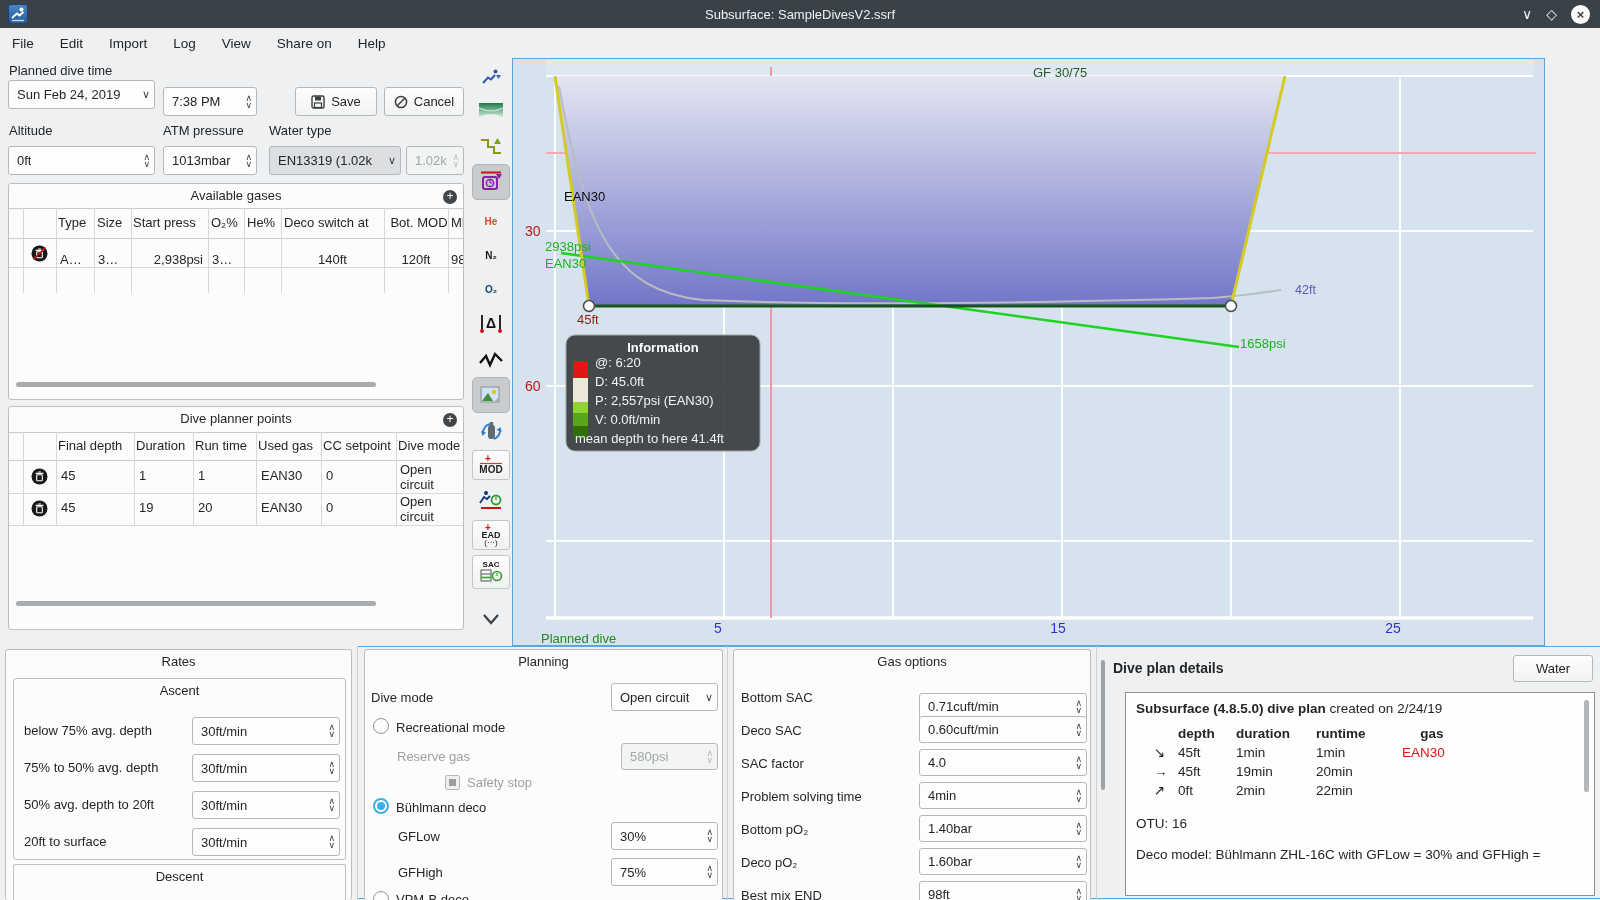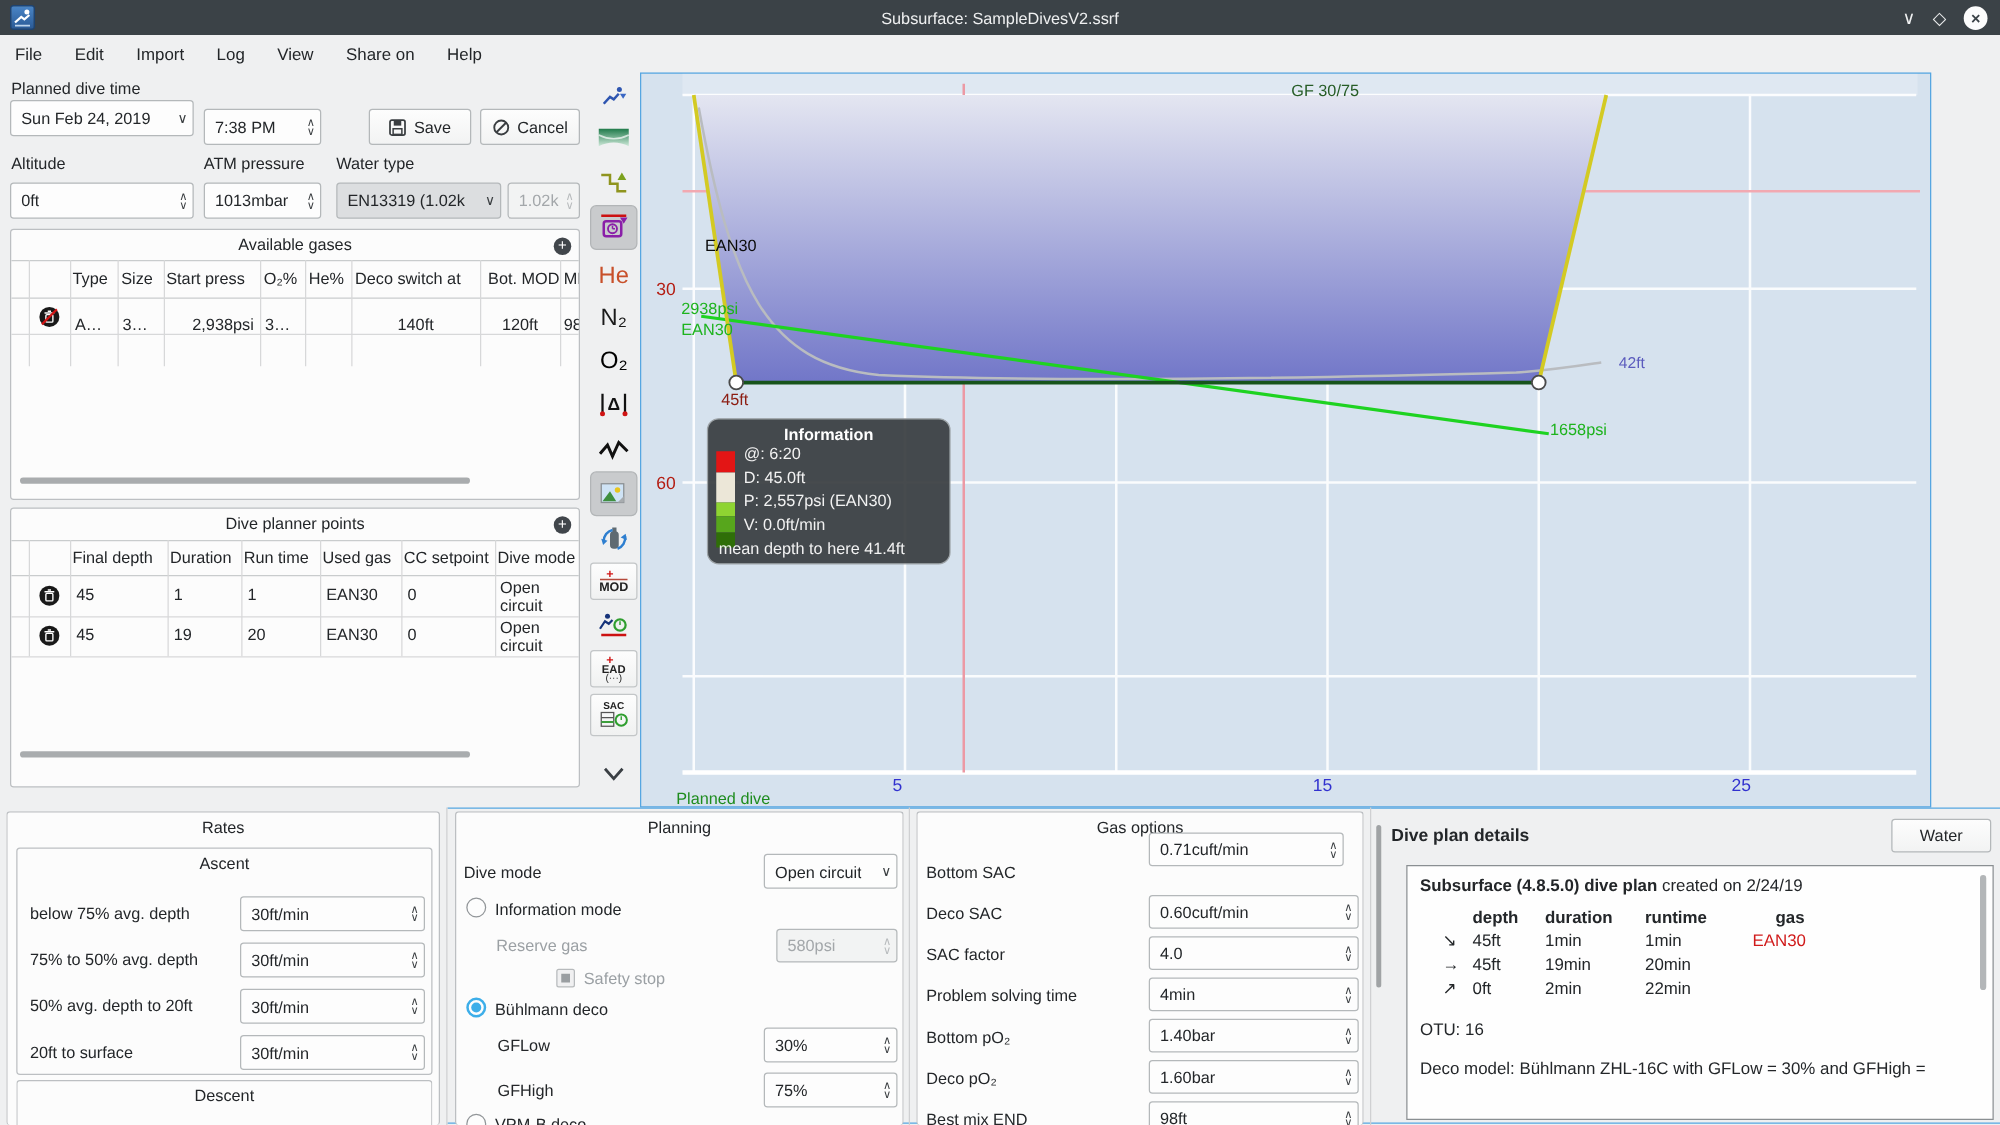--- a/index.html
+++ b/index.html
@@ -55,21 +55,21 @@
   .radio.on{border:2px solid #3daee9}
   .radio.on::after{content:"";position:absolute;left:2px;top:2px;width:8px;height:8px;border-radius:50%;background:#3daee9}
   .checkbox{width:15px;height:15px;border:1px solid #b7babc;background:#f0f0f1;border-radius:2px;position:absolute}
   .checkbox::after{content:"";position:absolute;left:3px;top:3px;width:7px;height:7px;background:#9a9ea1}
 
   
   .tool{position:absolute;left:472px;width:38px;height:30px;display:flex;align-items:center;justify-content:center;
         background:linear-gradient(#fdfdfd,#f0f1f1);border:1px solid #c3c6c8;border-radius:3px}
   .tool.flat{background:transparent;border:none}
   .tool.sel{background:#c9cbcd;border:1px solid #b2b5b7;border-radius:5px;height:36px}
-  .ttxt{font-weight:normal;font-size:19px}
+  .ttxt{font-weight:bold;font-size:10px}
 
   
   .chartbox{position:absolute;left:512px;top:58px;width:1033px;height:588px;background:#d6e2ee;border:1px solid #56a6e1}
 
   
   .bluesep{position:absolute;background:#56a6e1}
   .panelsep{position:absolute;width:1px;background:#cfd0d2;top:646px;height:254px}
 
   .plan-box{position:absolute;left:1125px;top:692px;width:470px;height:204px;background:#fefefe;border:1px solid #8a8f92;
             overflow:hidden;padding:6px 10px;font-size:13.5px;line-height:19px}
@@ -290,21 +290,21 @@
     <line x1="12" y1="14" x2="14" y2="14" stroke="#8a1fa8" stroke-width="1.2"></line>
   </svg>
 </div>
 <div class="tool flat" style="top:206px">
   <span class="ttxt" style="color:#c8502a">He</span>
 </div>
 <div class="tool flat" style="top:240px">
   <span class="ttxt" style="color:#1a1a1a">N₂</span>
 </div>
 <div class="tool flat" style="top:274px">
-  <span class="ttxt" style="color:#000000">O₂</span>
+  <span class="ttxt" style="color:#0c4a6e">O₂</span>
 </div>
 <div class="tool flat" style="top:308px">
   <svg width="26" height="22" viewBox="0 0 26 22">
     <line x1="4" y1="3" x2="4" y2="19" stroke="#111" stroke-width="1.8"></line>
     <line x1="22" y1="3" x2="22" y2="19" stroke="#111" stroke-width="1.8"></line>
     <text x="13" y="16" text-anchor="middle" font-size="14" font-weight="bold" fill="#111">Δ</text>
     <circle cx="4" cy="19" r="2" fill="#d01414"></circle>
     <circle cx="22" cy="19" r="2" fill="#d01414"></circle>
   </svg>
 </div>
@@ -480,21 +480,21 @@
 </div>
 
 <div class="grpbox" style="left:364px;top:649px;width:359px;height:251px;overflow:hidden;border-bottom:none">
   <div class="grp-title">Planning</div>
   <div class="cell" style="left:6px;top:40px;width:120px">Dive mode</div>
   <div class="field abs" style="left:246px;top:33px;width:107px;height:28px">
     <span class="val">Open circuit</span>
     <span class="cb-ar"></span>
   </div>
   <div class="radio" style="left:8px;top:68px"></div>
-  <div class="cell" style="left:31px;top:70px;width:180px">Information mode</div>
+  <div class="cell" style="left:31px;top:70px;width:180px">Recreational mode</div>
   <div class="cell dim" style="left:32px;top:99px;width:120px">Reserve gas</div>
   <div class="field disabled abs" style="left:256px;top:93px;width:97px;height:27px">
     <span class="val">580psi</span>
         <span class="sp-ar"></span>
   </div>
   <div class="checkbox" style="left:80px;top:125px"></div>
   <div class="cell dim" style="left:102px;top:125px;width:110px">Safety stop</div>
   <div class="radio on" style="left:8px;top:148px"></div>
   <div class="cell" style="left:31px;top:150px;width:180px">Bühlmann deco</div>
   <div class="cell" style="left:33px;top:179px;width:100px">GFLow</div>
@@ -507,21 +507,21 @@
     <span class="val">75%</span>
         <span class="sp-ar"></span>
   </div>
   <div class="radio" style="left:8px;top:241px"></div>
   <div class="cell" style="left:31px;top:242px;width:180px">VPM-B deco</div>
 </div>
 
 <div class="grpbox" style="left:733px;top:649px;width:358px;height:251px;overflow:hidden;border-bottom:none">
   <div class="grp-title">Gas options</div>
   <div class="cell" style="left:7px;top:40px;width:175px">Bottom SAC</div>
-  <div class="field abs" style="left:185px;top:16px;width:156px;height:27px">
+  <div class="field abs" style="left:185px;top:43px;width:168px;height:27px">
     <span class="val">0.71cuft/min</span>
         <span class="sp-ar"></span>
   </div>
   <div class="cell" style="left:7px;top:73px;width:175px">Deco SAC</div>
   <div class="field abs" style="left:185px;top:66px;width:168px;height:27px">
     <span class="val">0.60cuft/min</span>
         <span class="sp-ar"></span>
   </div>
   <div class="cell" style="left:7px;top:106px;width:175px">SAC factor</div>
   <div class="field abs" style="left:185px;top:99px;width:168px;height:27px">

